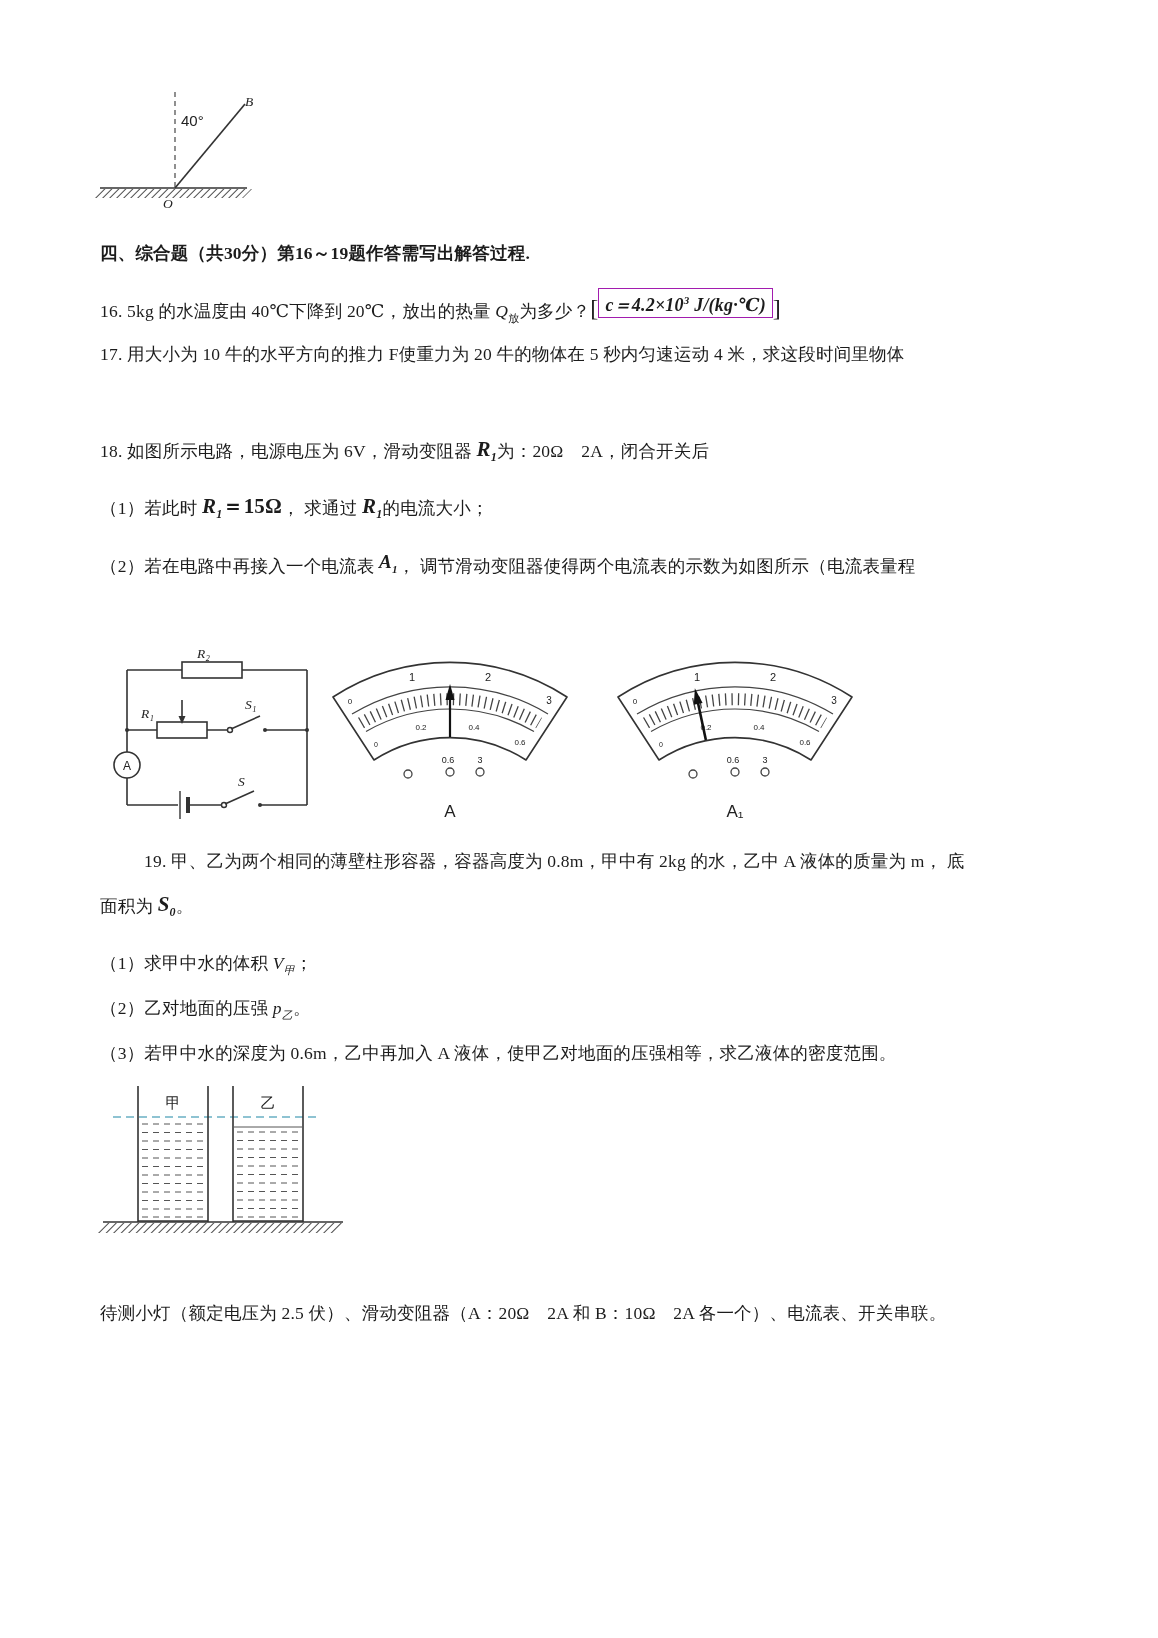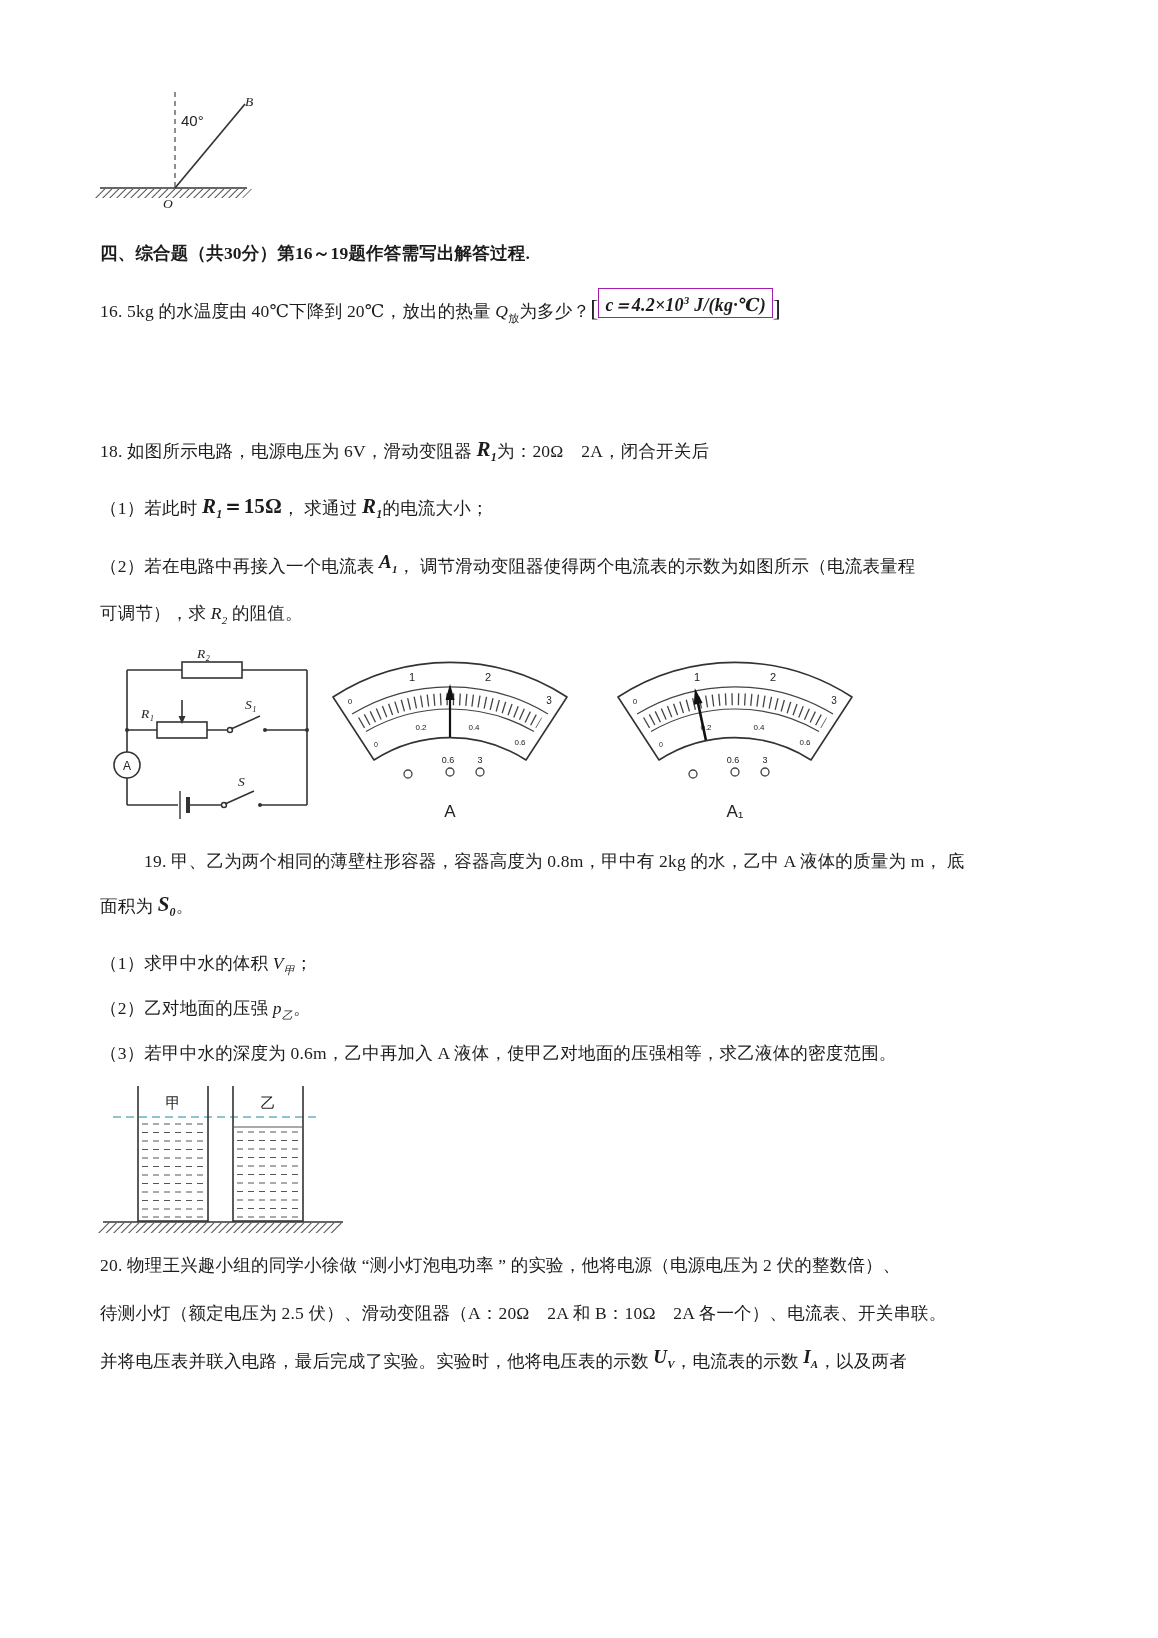--- a/index.html
+++ b/index.html
@@ -45,34 +45,32 @@
       <text class="st" x="68" y="122" font-size="16">O</text>
     </svg>
   </div>
 
   <div class="tl bold" style="top:240px;">四、综合题（共30分）第16～19题作答需写出解答过程.</div>
 
   <div class="tl" style="top:288px;">
     <span>16. 5kg 的水温度由 40℃下降到 20℃，放出的热量 </span><span class="mi">Q</span><sub class="cs">放</sub><span>为多少？</span><span class="brk">[</span><span class="fbox"><span>c＝4.2×10</span><sup>3</sup><span> J/(kg·℃)</span></span><span class="brk">]</span>
   </div>
 
+  <div class="tl" style="top:341px;">17. 用大小为 10 牛的水平方向的推力 F使重力为 20 牛的物体在 5 秒内匀速运动 4 米，求这段时间里物体</div>
 
   <div class="tl" style="top:438px;">
     <span>18. 如图所示电路，电源电压为 6V，滑动变阻器 </span><span class="bm"><span>R</span><sub>1</sub></span><span>为：20Ω　2A，闭合开关后</span>
   </div>
 
   <div class="tl" style="top:495px;">
     <span>（1）若此时 </span><span class="bm"><span>R</span><sub>1</sub><span class="u">＝15Ω</span></span><span>， 求通过 </span><span class="bm"><span>R</span><sub>1</sub></span><span>的电流大小；</span>
   </div>
 
   <div class="tl" style="top:552px;">
     <span>（2）若在电路中再接入一个电流表 </span><span class="bm2"><span>A</span><sub>1</sub></span><span>， 调节滑动变阻器使得两个电流表的示数为如图所示（电流表量程</span>
-  </div>
-  <div class="tl" style="top:600px;">
-    <span>可调节），求 </span><span class="mi"><span>R</span><sub>2</sub></span><span> 的阻值。</span>
   </div>
 
   <div class="fig" style="left:112px;top:645px;">
     <svg width="210" height="178" viewBox="0 0 210 178">
 
       <path class="wire" d="M15 25 H70 M130 25 H195"></path>
       <rect x="70" y="17" width="60" height="16" fill="none" stroke="#333" stroke-width="1.6"></rect>
       <text class="st" x="85" y="13">R₂</text>
 
       <path class="wire" d="M15 25 V107 M15 133 V160"></path>
@@ -182,19 +180,15 @@
       <line x1="136" y1="55" x2="204" y2="55" stroke="#555" stroke-width="1"></line>
       <path d="M139 60H201M139 68.5H201M139 77H201M139 85.5H201M139 94H201M139 102.5H201M139 111H201M139 119.5H201M139 128H201M139 136.5H201M139 145H201" stroke="#555" stroke-width="1" fill="none" stroke-dasharray="6 5"></path>
 
       <line x1="5" y1="150" x2="245" y2="150" stroke="#333" stroke-width="1.7"></line>
       <g transform="skewX(-45)">
         <line x1="161" y1="156" x2="401" y2="156" stroke="#555" stroke-width="10" stroke-dasharray="1.5 6"></line>
       </g>
     </svg>
   </div>
 
-  <div class="tl" style="top:1252px;">20. 物理王兴趣小组的同学小徐做 “测小灯泡电功率 ” 的实验，他将电源（电源电压为 2 伏的整数倍）、</div>
   <div class="tl" style="top:1300px;">待测小灯（额定电压为 2.5 伏）、滑动变阻器（A：20Ω　2A 和 B：10Ω　2A 各一个）、电流表、开关串联。</div>
-  <div class="tl" style="top:1347px;">
-    <span>并将电压表并联入电路，最后完成了实验。实验时，他将电压表的示数 </span><span class="bm2"><span>U</span><sub>V</sub></span><span>，电流表的示数 </span><span class="bm2"><span>I</span><sub>A</sub></span><span>，以及两者</span>
-  </div>
 
 </div>
 
 </body></html>

